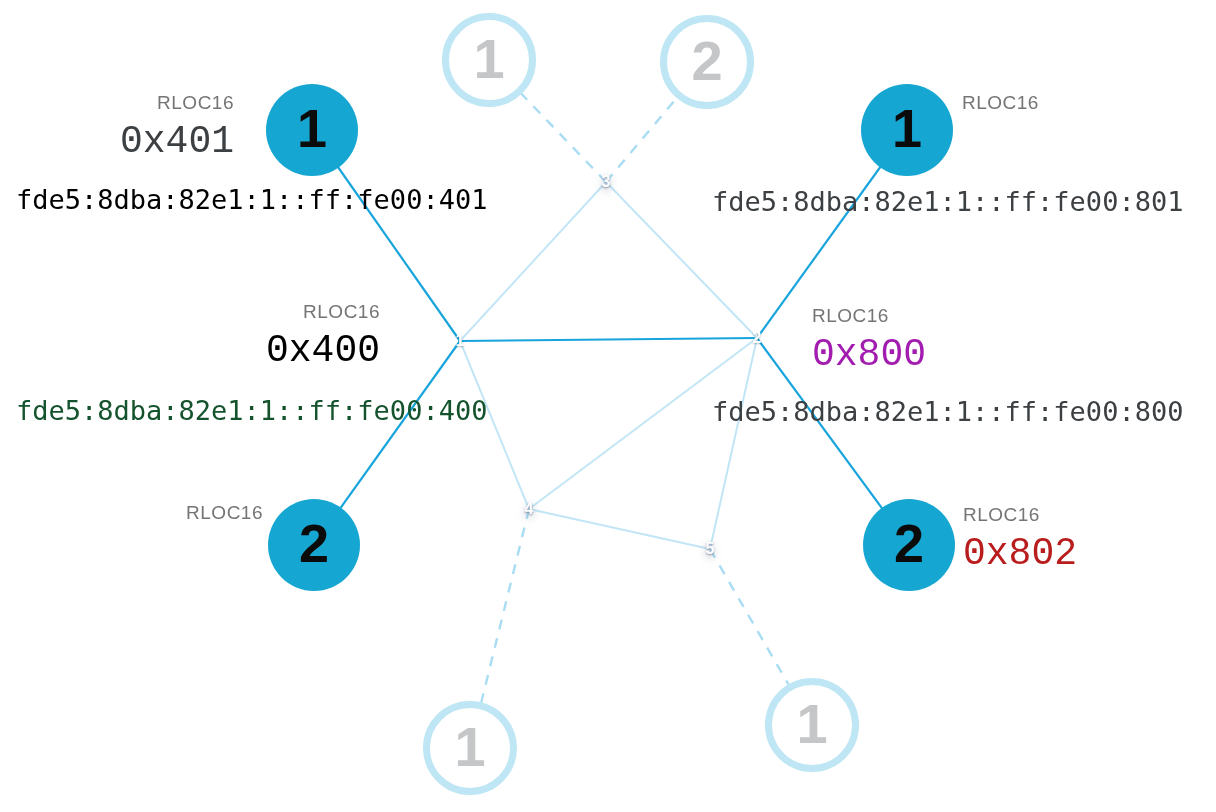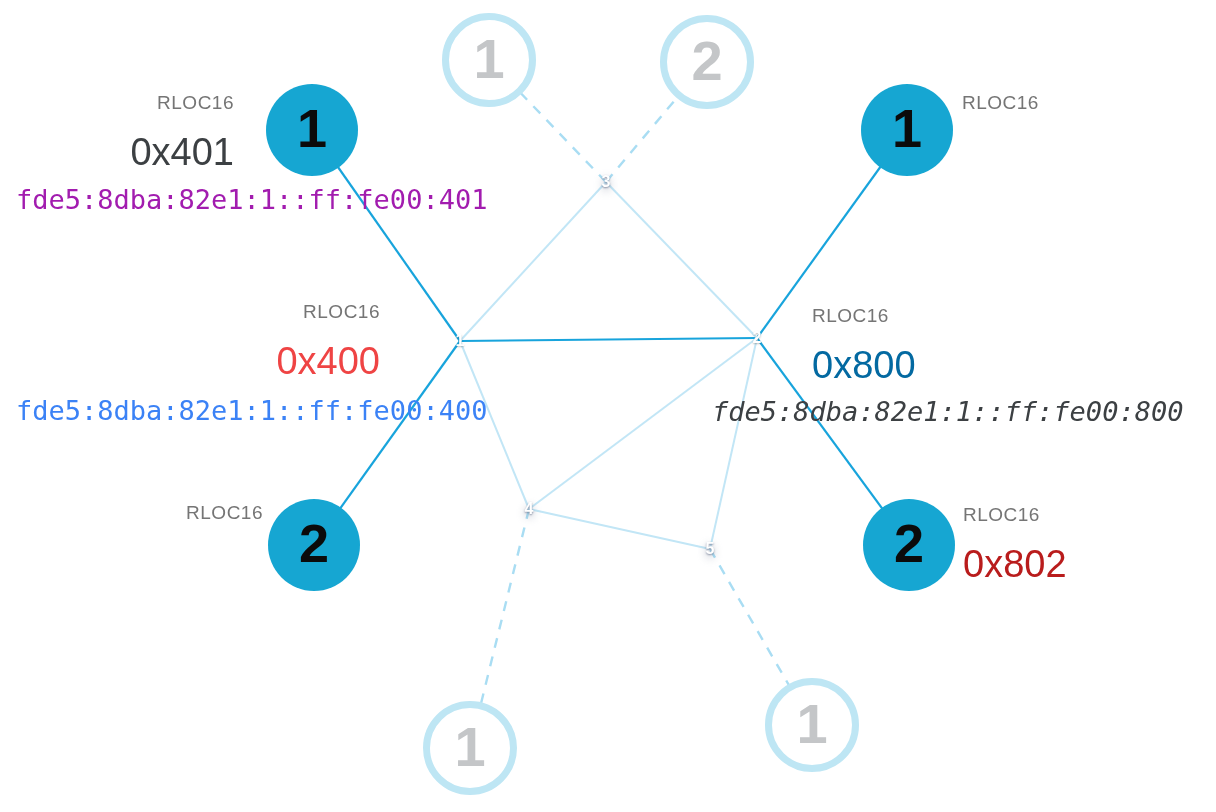--- a/index.html
+++ b/index.html
@@ -9,21 +9,21 @@
   }
   .edges{position:absolute;left:0;top:0;z-index:1;}
   .addr{
     position:absolute;z-index:2;white-space:nowrap;
     font-family:"DejaVu Sans Mono",monospace;font-size:27px;line-height:30px;
   }
   .label-block{position:absolute;z-index:2;display:flex;flex-direction:column;}
   .label-block.right{align-items:flex-end;text-align:right;}
   .label-block.left{align-items:flex-start;text-align:left;}
   .label-heading{font-size:19px;line-height:22px;letter-spacing:.5px;}
-  .label-value{font-family:Liberation Sans, sans-serif;font-size:38px;line-height:44px;margin-top:16px;text-align:center;}
+  .label-value{font-family:Liberation Mono, monospace;font-size:38px;line-height:44px;margin-top:6px;text-align:center;}
   .node{
     position:absolute;z-index:3;transform:translate(-50%,-50%);
     display:flex;align-items:center;justify-content:center;
   }
   .node .num{font-weight:700;user-select:none;}
   .child-active{width:92px;height:92px;border-radius:50%;}
   .child-active .num{font-size:54px;margin-top:-4px;}
   .child-inactive{width:80px;height:80px;border-radius:50%;border:7px solid;background:#fff;}
   .child-inactive .num{font-size:56px;margin-top:-4px;}
   .router-active .num{color:#fff;text-shadow:0 1px 2px rgba(0,0,0,.25);}
@@ -44,37 +44,38 @@
       <line x1="757" y1="338" x2="606" y2="182" stroke="#C2E6F6" stroke-width="2"></line>
       <line x1="460" y1="341" x2="529" y2="509" stroke="#C2E6F6" stroke-width="2"></line>
       <line x1="757" y1="338" x2="529" y2="509" stroke="#C2E6F6" stroke-width="2"></line>
       <line x1="757" y1="338" x2="710" y2="549" stroke="#C2E6F6" stroke-width="2"></line>
       <line x1="529" y1="509" x2="710" y2="549" stroke="#C2E6F6" stroke-width="2"></line>
       <line x1="606" y1="182" x2="489" y2="60" stroke="#A9DDF3" stroke-width="2.4" stroke-dasharray="10 9"></line>
       <line x1="606" y1="182" x2="707" y2="62" stroke="#A9DDF3" stroke-width="2.4" stroke-dasharray="10 9"></line>
       <line x1="529" y1="509" x2="470" y2="748" stroke="#A9DDF3" stroke-width="2.4" stroke-dasharray="10 9"></line>
       <line x1="710" y1="549" x2="812" y2="725" stroke="#A9DDF3" stroke-width="2.4" stroke-dasharray="10 9"></line>
     </svg>
-    <div class="addr" style="left: 16px; top: 185px; color: #a21caf; text-align: center;">fde5:8dba:82e1:1::ff:fe00:401</div>
-    <div class="addr" style="left: 16px; top: 396px; color: #3b82f6;">fde5:8dba:82e1:1::ff:fe00:400</div>
-    <div class="addr" style="left: 712px; top: 397px; color: rgb(60, 64, 67); font-style: italic;">fde5:8dba:82e1:1::ff:fe00:800</div>
+    <div class="addr" style="left: 16px; top: 185px; color: #000000; text-align: center;">fde5:8dba:82e1:1::ff:fe00:401</div>
+    <div class="addr" style="left: 712px; top: 187px; color: rgb(60, 64, 67);">fde5:8dba:82e1:1::ff:fe00:801</div>
+    <div class="addr" style="left: 16px; top: 396px; color: #14532d;">fde5:8dba:82e1:1::ff:fe00:400</div>
+    <div class="addr" style="left: 712px; top: 397px; color: rgb(60, 64, 67);">fde5:8dba:82e1:1::ff:fe00:800</div>
     <div class="label-block right" style="right: 982px; top: 92px;">
       <span class="label-heading" style="color: rgb(117, 117, 117);">RLOC16</span>
       <span class="label-value" style="color: rgb(60, 64, 67);">0x401</span>
     </div>
     <div class="label-block left" style="left: 962px; top: 92px;">
       <span class="label-heading" style="color: rgb(117, 117, 117);">RLOC16</span>
     </div>
     <div class="label-block right" style="right: 836px; top: 301px;">
       <span class="label-heading" style="color: rgb(117, 117, 117);">RLOC16</span>
-      <span class="label-value" style="color: #ef4444;">0x400</span>
+      <span class="label-value" style="color: #000000;">0x400</span>
     </div>
     <div class="label-block left" style="left: 812px; top: 305px;">
       <span class="label-heading" style="color: rgb(117, 117, 117);">RLOC16</span>
-      <span class="label-value" style="color: #0369a1;">0x800</span>
+      <span class="label-value" style="color: #a21caf;">0x800</span>
     </div>
     <div class="label-block right" style="right: 953px; top: 502px;">
       <span class="label-heading" style="color: rgb(117, 117, 117);">RLOC16</span>
     </div>
     <div class="label-block left" style="left: 963px; top: 504px;">
       <span class="label-heading" style="color: rgb(117, 117, 117);">RLOC16</span>
       <span class="label-value" style="color: #b91c1c;">0x802</span>
     </div>
     <div class="node router-active" style="left: 460px; top: 341px;">
       <svg viewBox="0 0 100 96">

